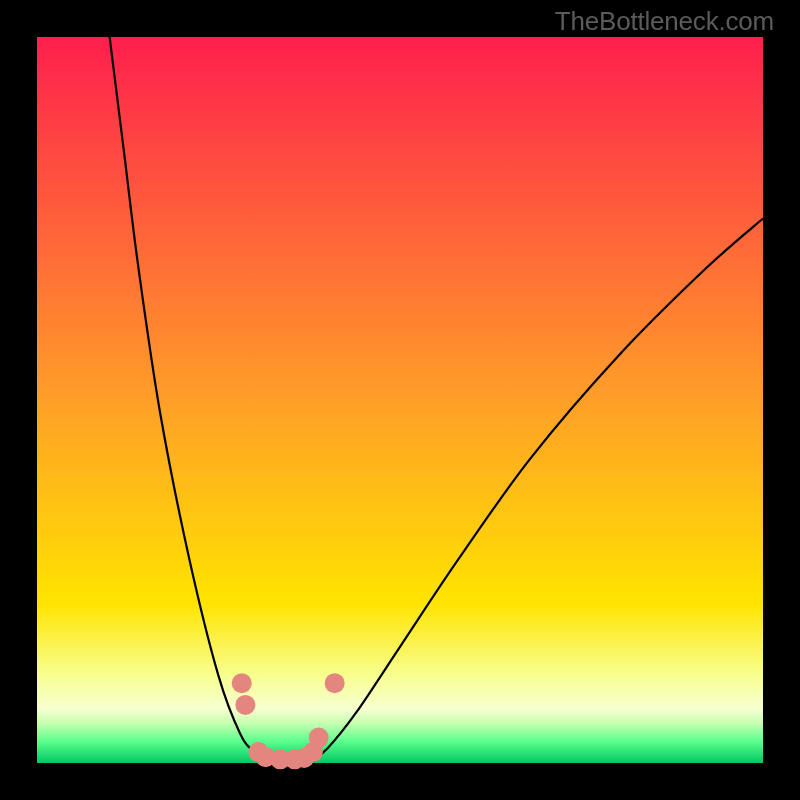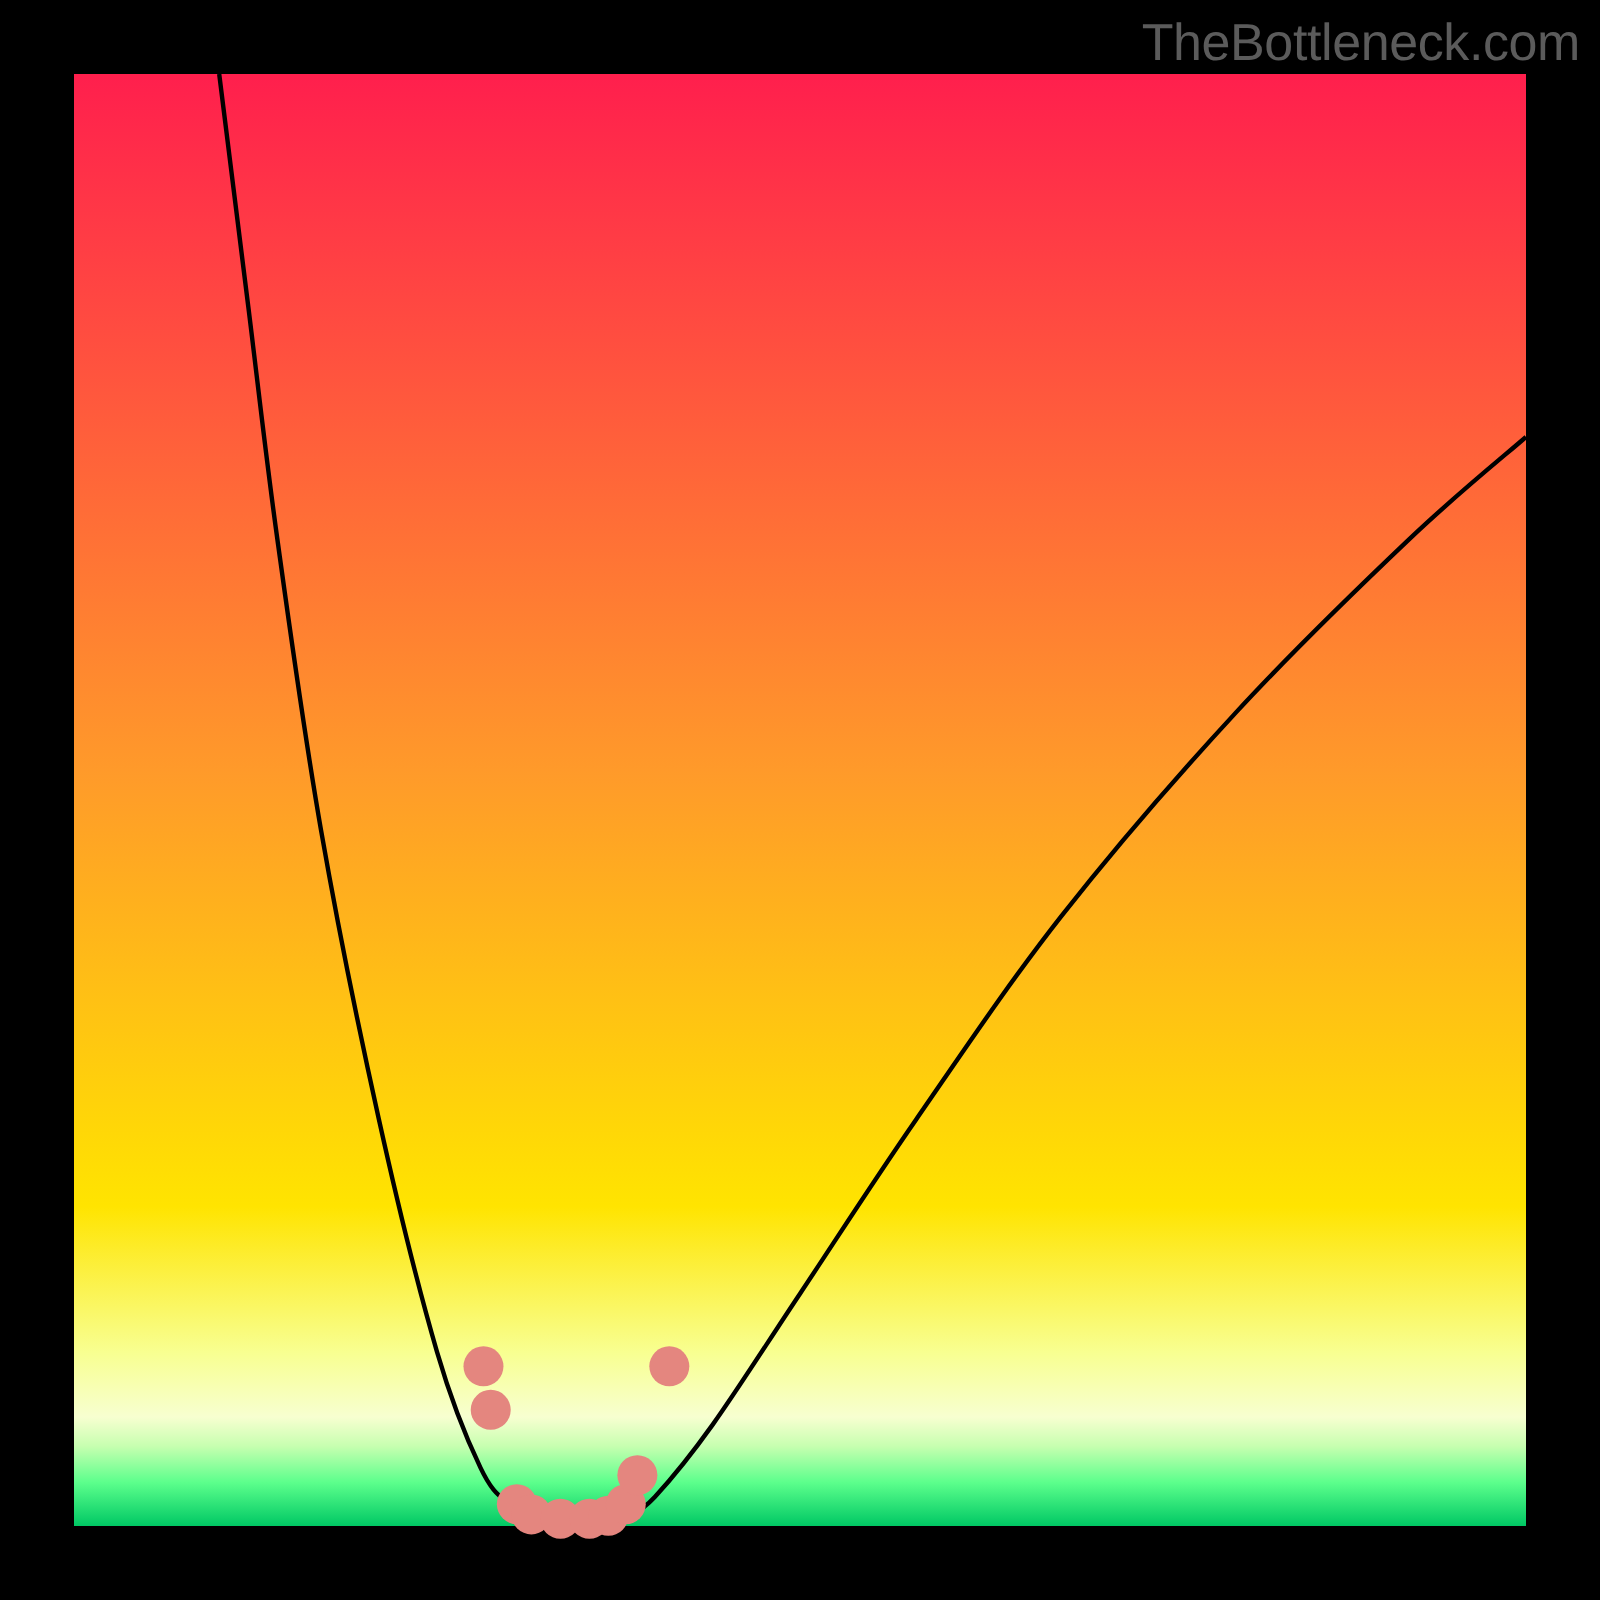--- a/index.html
+++ b/index.html
@@ -29,21 +29,21 @@
   .gradient {
     position: absolute;
     left: 0;
     top: 0;
     width: 100%;
     height: 100%;
   }
   .watermark {
     position: absolute;
     top: 6px;
-    right: 10px;
+    right: 26px;
     color: #5b5b5b;
     font-size: 26px;
     font-weight: 400;
     letter-spacing: -0.2px;
   }
   svg.curve {
     position: absolute;
     left: 0;
     top: 0;
     width: 100%;

